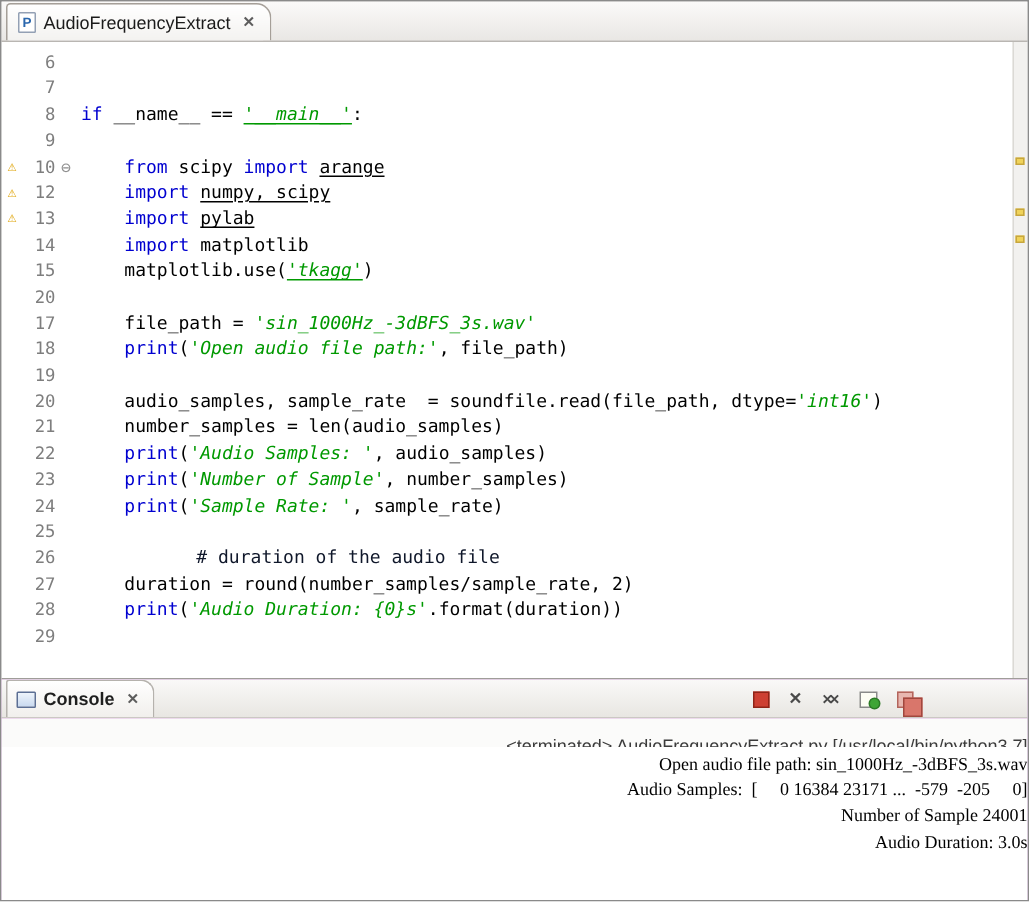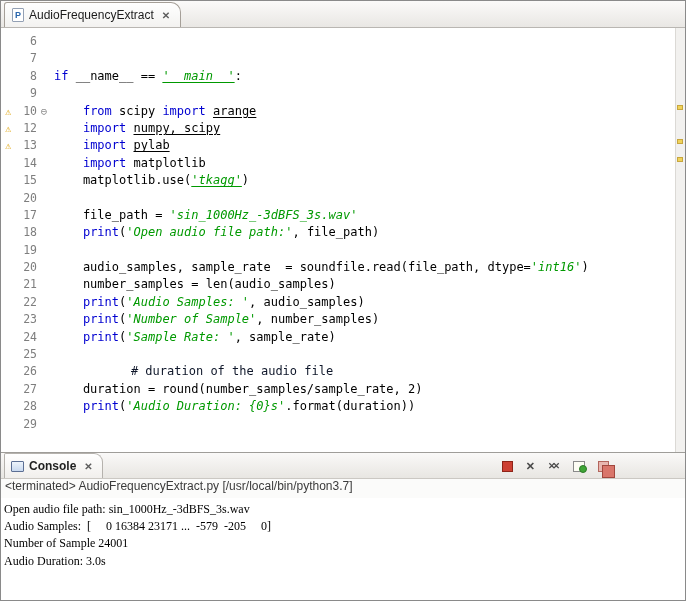--- a/index.html
+++ b/index.html
@@ -26,35 +26,35 @@
   .tk-pu { color:#000000; text-decoration:underline; text-underline-offset:2px; }
   .tk-k  { color:#0000d0; }
   .tk-s  { color:#009900; font-style:italic; }
   .tk-su { color:#009900; font-style:italic; text-decoration:underline; text-underline-offset:2px; }
   .tk-c  { color:#0f172a;margin-left:48px; }
 
   .overview { width:10px; flex:0 0 10px; background:#f2f1ef; border-left:1px solid #dbd9d5; position:relative; }
   .ov-mark { position:absolute; left:1px; width:6px; height:5px; background:#f0d35a; border:1px solid #c7a63e; }
 
   
-  .console { flex:0 0 148px; height:148px; border-top:1px solid #9f9d99; display:flex; flex-direction:column; background:#f0abfc; }
+  .console { flex:0 0 148px; height:148px; border-top:1px solid #9f9d99; display:flex; flex-direction:column; background:#f0abfc;text-align:right; }
   .cheader { flex:0 0 26px; height:26px; background:linear-gradient(#faf9f8,#e8e6e2); border-bottom:1px solid #cbc8c3; display:flex; align-items:flex-end; justify-content:space-between; padding:0 76px 0 3px; }
   .ctab { height:25px; display:flex; align-items:center; gap:5px; font-size:12px; font-weight:bold; color:#1f1f1f; padding:0 9px 0 6px; background:linear-gradient(#ffffff,#f1efec); border:1px solid #b5b2ad; border-bottom:none; border-radius:2px 9px 0 0; }
   .cicon { width:13px; height:11px; border:1px solid #5c6f94; background:linear-gradient(#eef4fb,#c9d9ef); border-radius:1px; }
   .toolbar { display:flex; align-items:center; gap:13px; padding-bottom:6px; }
   .tbico { display:inline-flex; align-items:center; justify-content:center; cursor:pointer; position:relative; }
   .ic-terminate { width:11px; height:11px; background:#cd4033; border:1px solid #8f2418; }
   .ic-remove-launch { color:#4a4a4a; font-weight:bold; font-size:11px; line-height:11px; }
   .ic-remove-all { color:#4a4a4a; font-weight:bold; font-size:9px; line-height:11px; letter-spacing:-3px; padding-right:3px; }
   .ic-open-console { width:12px; height:11px; background:#fdfdf4; border:1px solid #8a8a8a; }
   .ic-open-console::after { content:""; position:absolute; right:-3px; bottom:-2px; width:6px; height:6px; background:#3fa536; border-radius:50%; border:1px solid #2c7a26; }
   .ic-pin-console { width:11px; height:11px; background:#e8b7b0; border:1px solid #b3655c; }
   .ic-pin-console::after { content:""; position:absolute; left:3px; top:3px; width:11px; height:11px; background:#d9766b; border:1px solid #a1473e; }
 
-  .status { flex:0 0 19px; height:19px; background:#fbfbfa; font-size:12px; color:#3b3b3b; padding:0 0 0 4px; white-space:pre; overflow:hidden; }
+  .status { flex:0 0 19px; height:19px; background:#fbfbfa; font-size:12px; color:#3b3b3b; padding:11px 0 0 4px; white-space:pre; overflow:hidden; }
   .output { flex:1 1 auto; background:#ffffff; font-family:Liberation Serif, serif; font-size:12px; line-height:17.2px; padding:3px 0 0 3px; overflow:hidden; }
   .out-line { white-space:pre; color:#000000; }
 </style>
 </head>
 <body>
 
 <div class="app">
 
   <div class="tabbar">
     <div class="etab">

